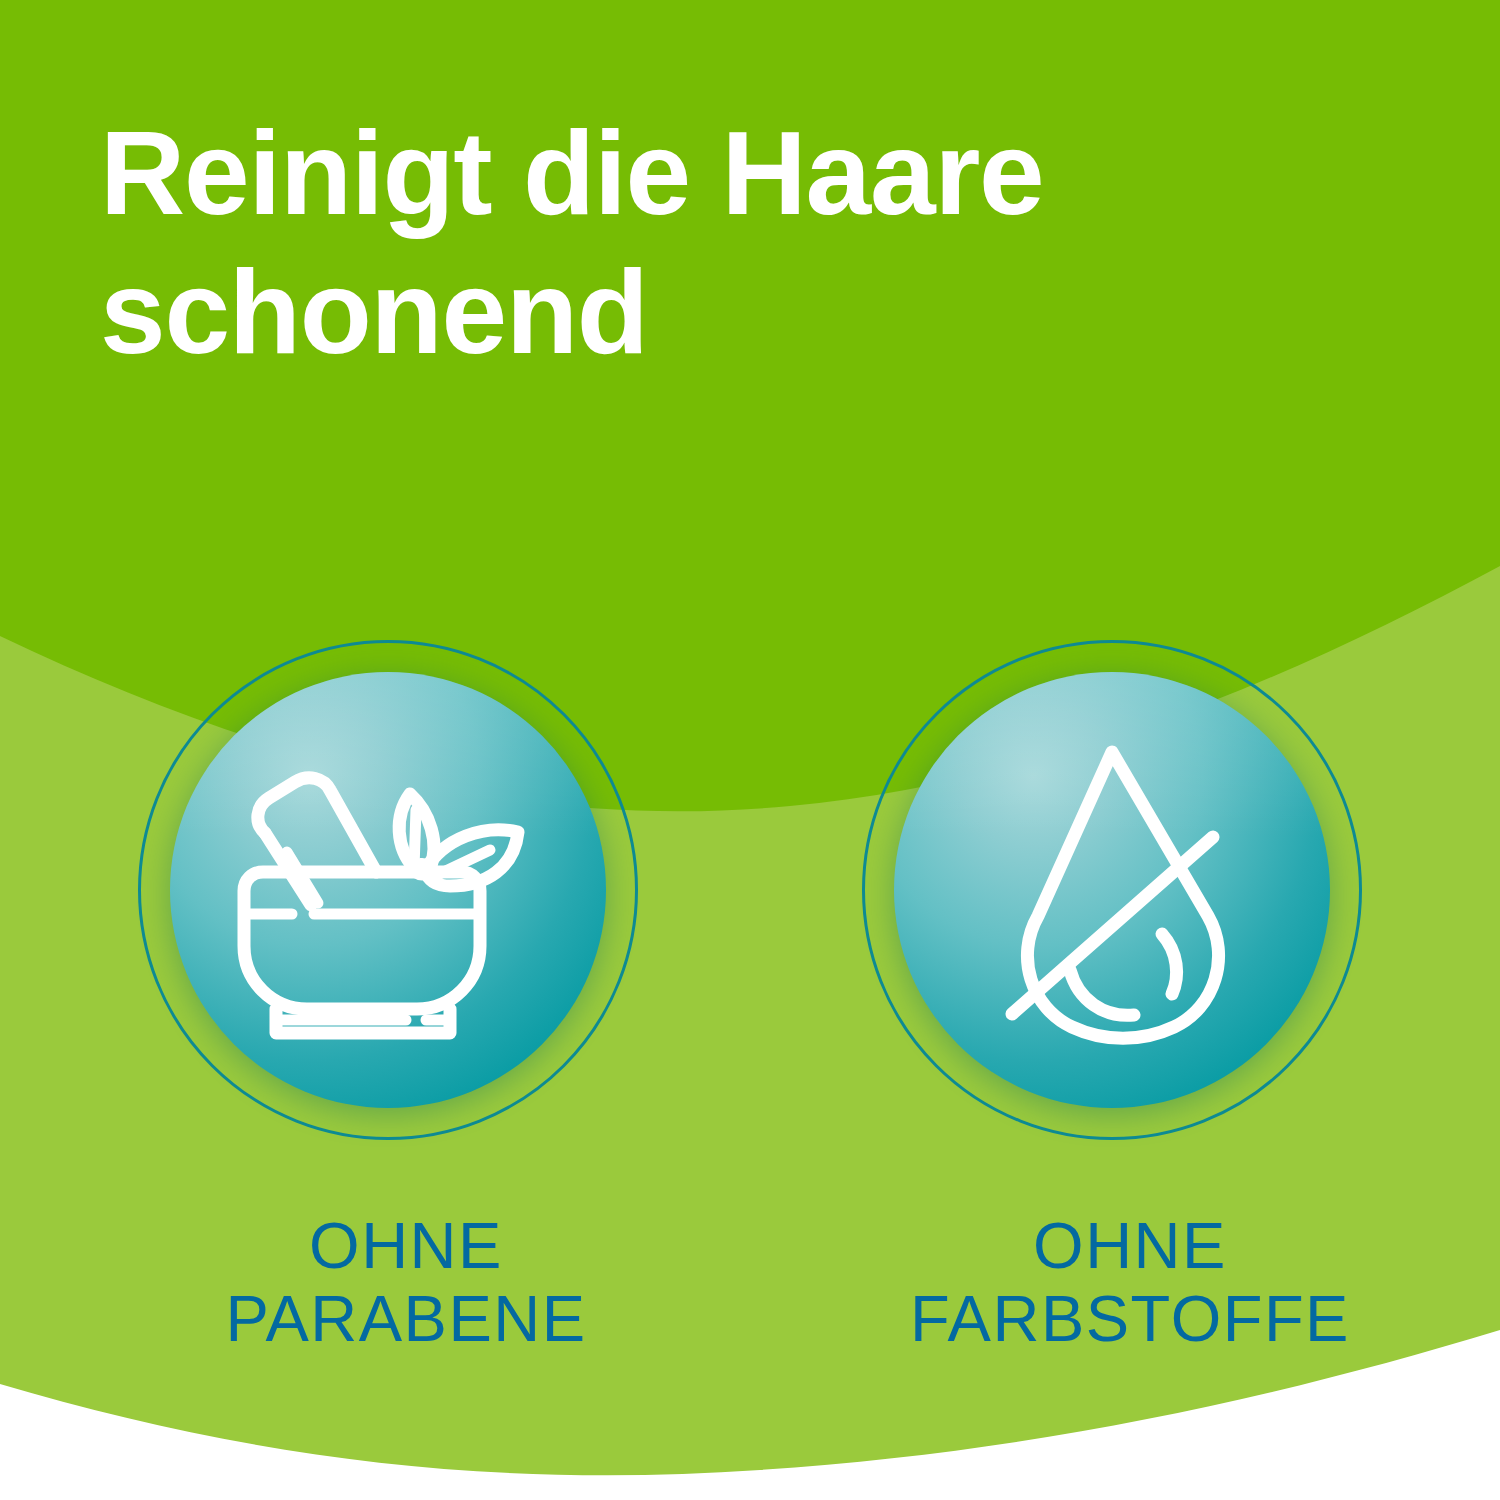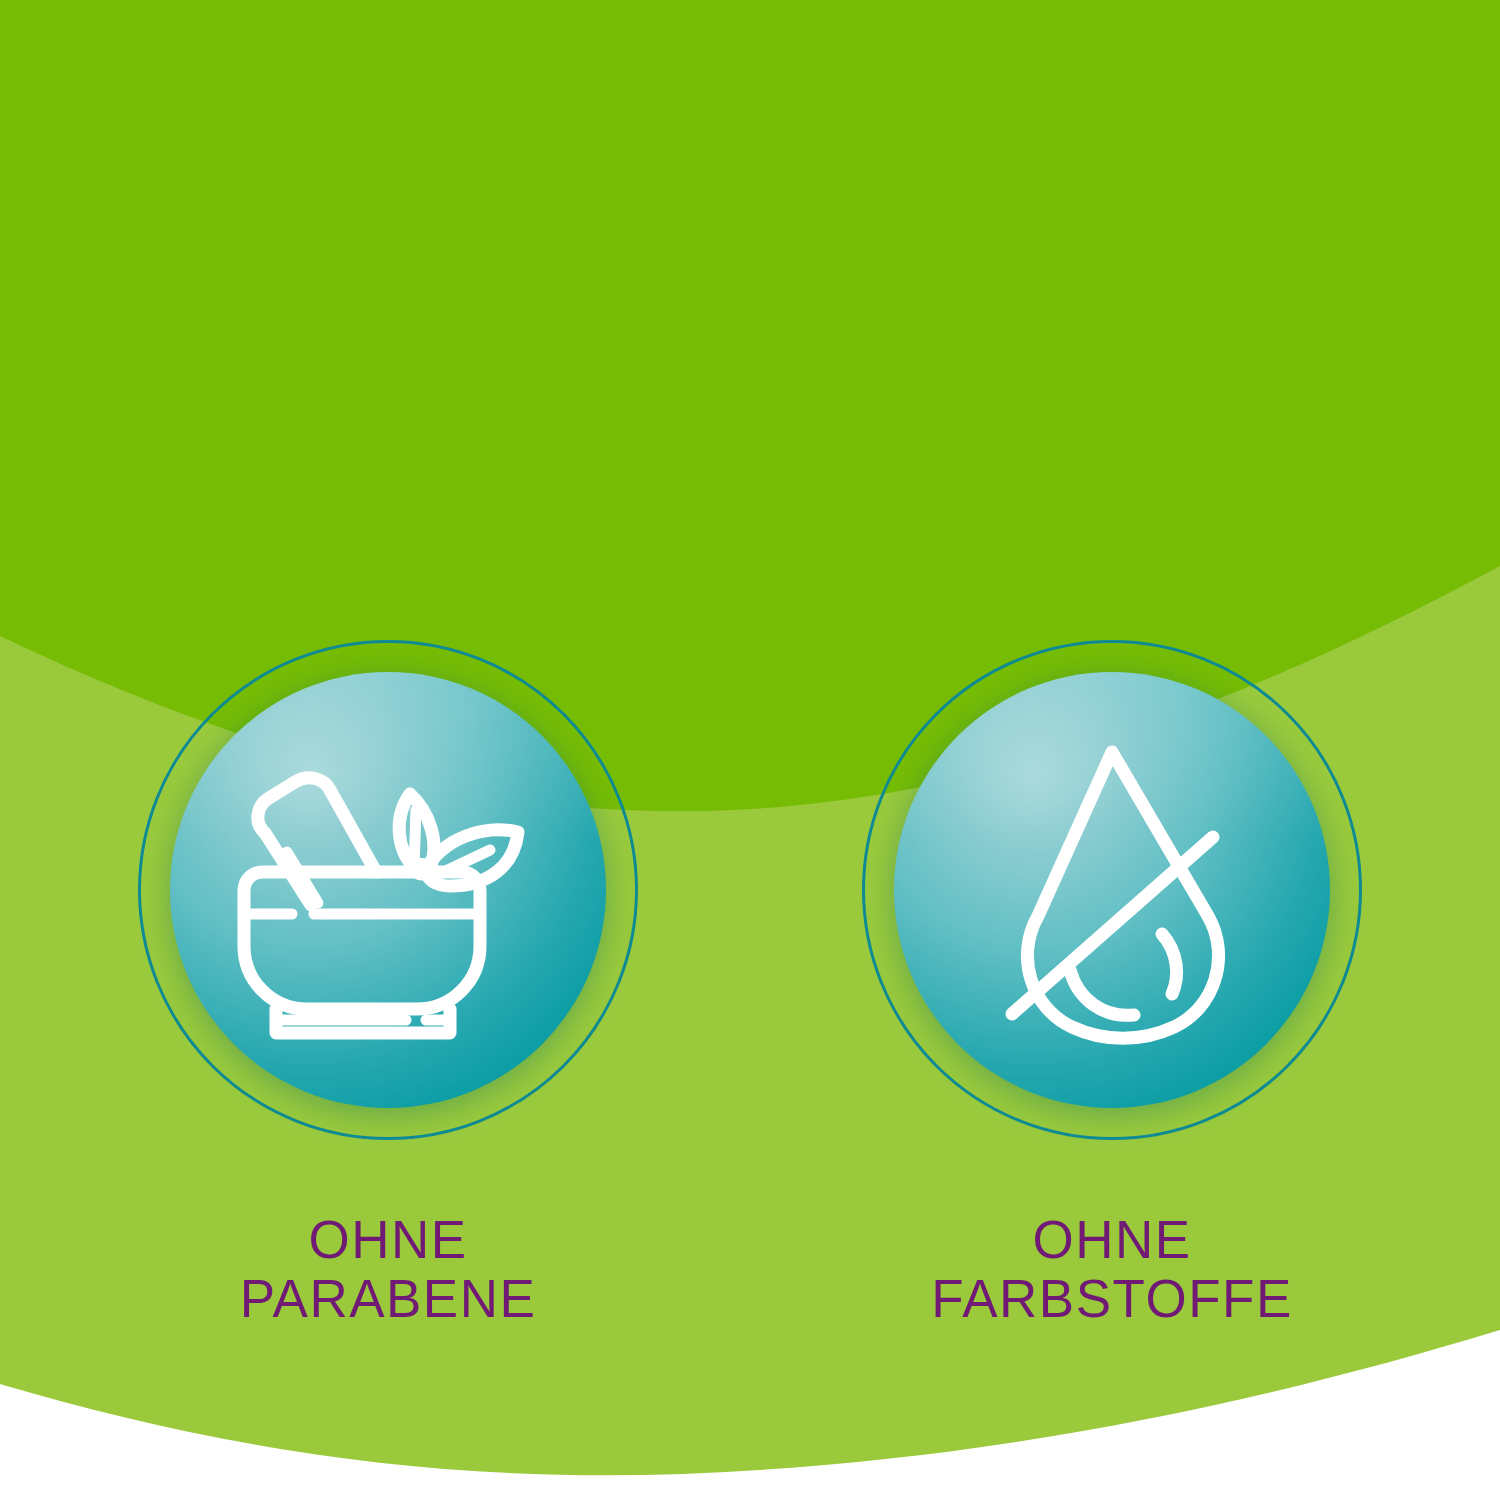--- a/index.html
+++ b/index.html
@@ -113,46 +113,48 @@
     left:50%; top:280px;
     transform:translate(-50%,-50%);
     width:340px; height:340px;
     pointer-events:none;
   }
   .badge-icon svg { display:block; width:100%; height:100%; overflow:visible; }
 
   
   .badge-caption {
     position:absolute;
-    left:0; top:600px;
+    left:18px; top:600px;
     width:520px;
-    color:#701a75;
+    color:#0369a1;
     font-family:"Liberation Sans", sans-serif;
     font-weight:normal;
-    font-size:53px;
+    font-size:65px;
     line-height:1.12;
     letter-spacing:1.5px;
     text-align:center;
     white-space:pre-line;
   }
 </style>
 </head>
 <body>
 
 <div id="stage">
 
   <svg id="bg-svg" viewBox="0 0 1500 1500" preserveAspectRatio="none">
 
     <rect x="0" y="0" width="1500" height="1500" fill="#76bc04"></rect>
 
     <path d="M0,636 C260,760 520,832 790,806 C1040,782 1270,690 1500,566 L1500,1500 L0,1500 Z" fill="#9aca3c"></path>
 
     <path d="M0,1384 C230,1452 470,1490 760,1470 C1030,1452 1270,1400 1500,1330 L1500,1500 L0,1500 Z" fill="#ffffff"></path>
   </svg>
 
+  <h1 id="headline">Reinigt die Haare
+schonend</h1>
 
   <div class="badge" id="badge-left">
 
     <div class="badge-circle-wrap">
       <div class="badge-shadow"></div>
       <div class="badge-ring"></div>
       <div class="badge-disc"></div>
 
       <div class="badge-icon">
         <svg viewBox="0 0 340 340" fill="none" stroke="#ffffff" stroke-width="13" stroke-linecap="round" stroke-linejoin="round">

